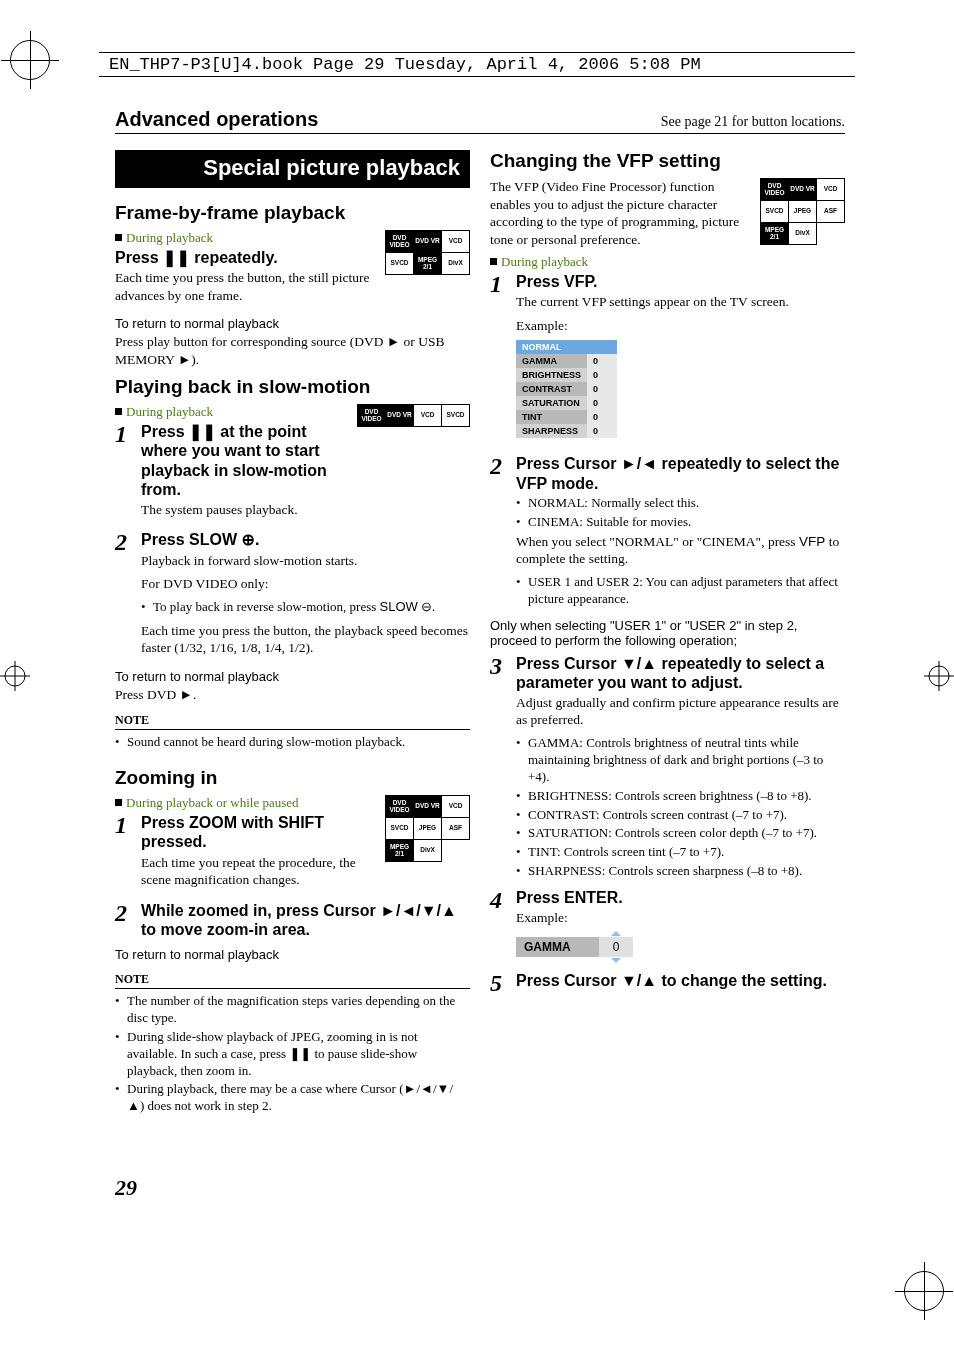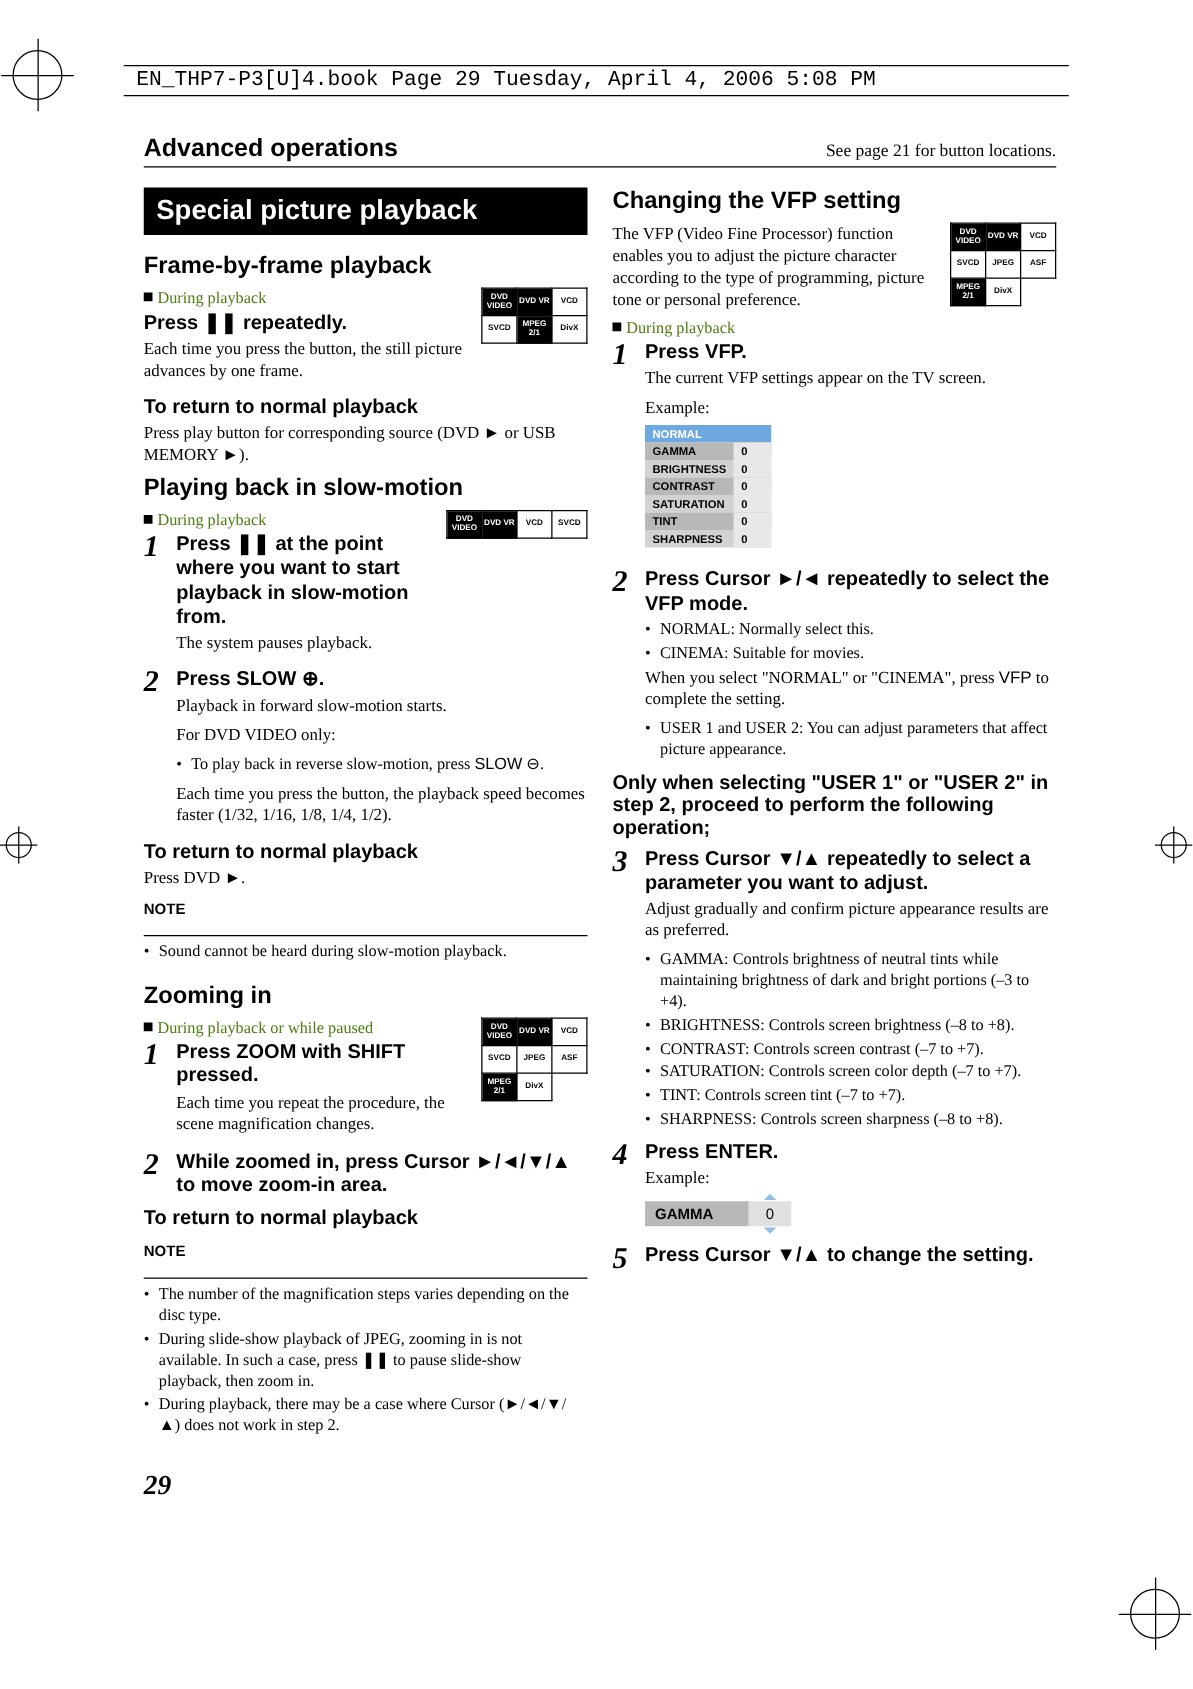--- a/index.html
+++ b/index.html
@@ -82,20 +82,21 @@
   }
 
   .title-bar {
     background: #000;
     color: #fff;
     font-family: "Arial Black", Arial, sans-serif;
     font-weight: 800;
     font-size: 22px;
     padding: 5px 10px 7px;
     margin-bottom: 14px;
+    text-align: right;
   }
 
   .h2 {
     font-family: "Arial Black", Arial, sans-serif;
     font-weight: 700;
     font-size: 19px;
     margin-top: 8px;
     margin-bottom: 6px;
   }
   .h3 {
@@ -116,32 +117,32 @@
     margin-right:4px;
     vertical-align: 1px;
   }
   .body {
     font-size: 13.5px;
     line-height: 1.3;
     margin-bottom: 6px;
   }
   .bold-sans {
     font-family: Arial, sans-serif;
-    font-weight: bold;
-    font-size: 16px;
+    font-weight: normal;
+    font-size: 13px;
     margin-top: 6px;
     margin-bottom: 2px;
   }
   .note-hd {
-    font-family: Liberation Sans, sans-serif;
+    font-family: Liberation Serif, serif;
     font-weight: bold;
     font-size: 12px;
     margin-top: 10px;
     border-bottom: 0.5px solid #000;
-    padding-bottom: 14px;
+    padding-bottom: 1px;
     margin-bottom: 4px;
   }
   .bullet {
     font-size: 13px;
     line-height: 1.3;
     display: flex;
     margin-bottom: 2px;
   }
   .bullet .dot { width: 12px; flex-shrink:0; }
   .bullet .txt { flex: 1; }

